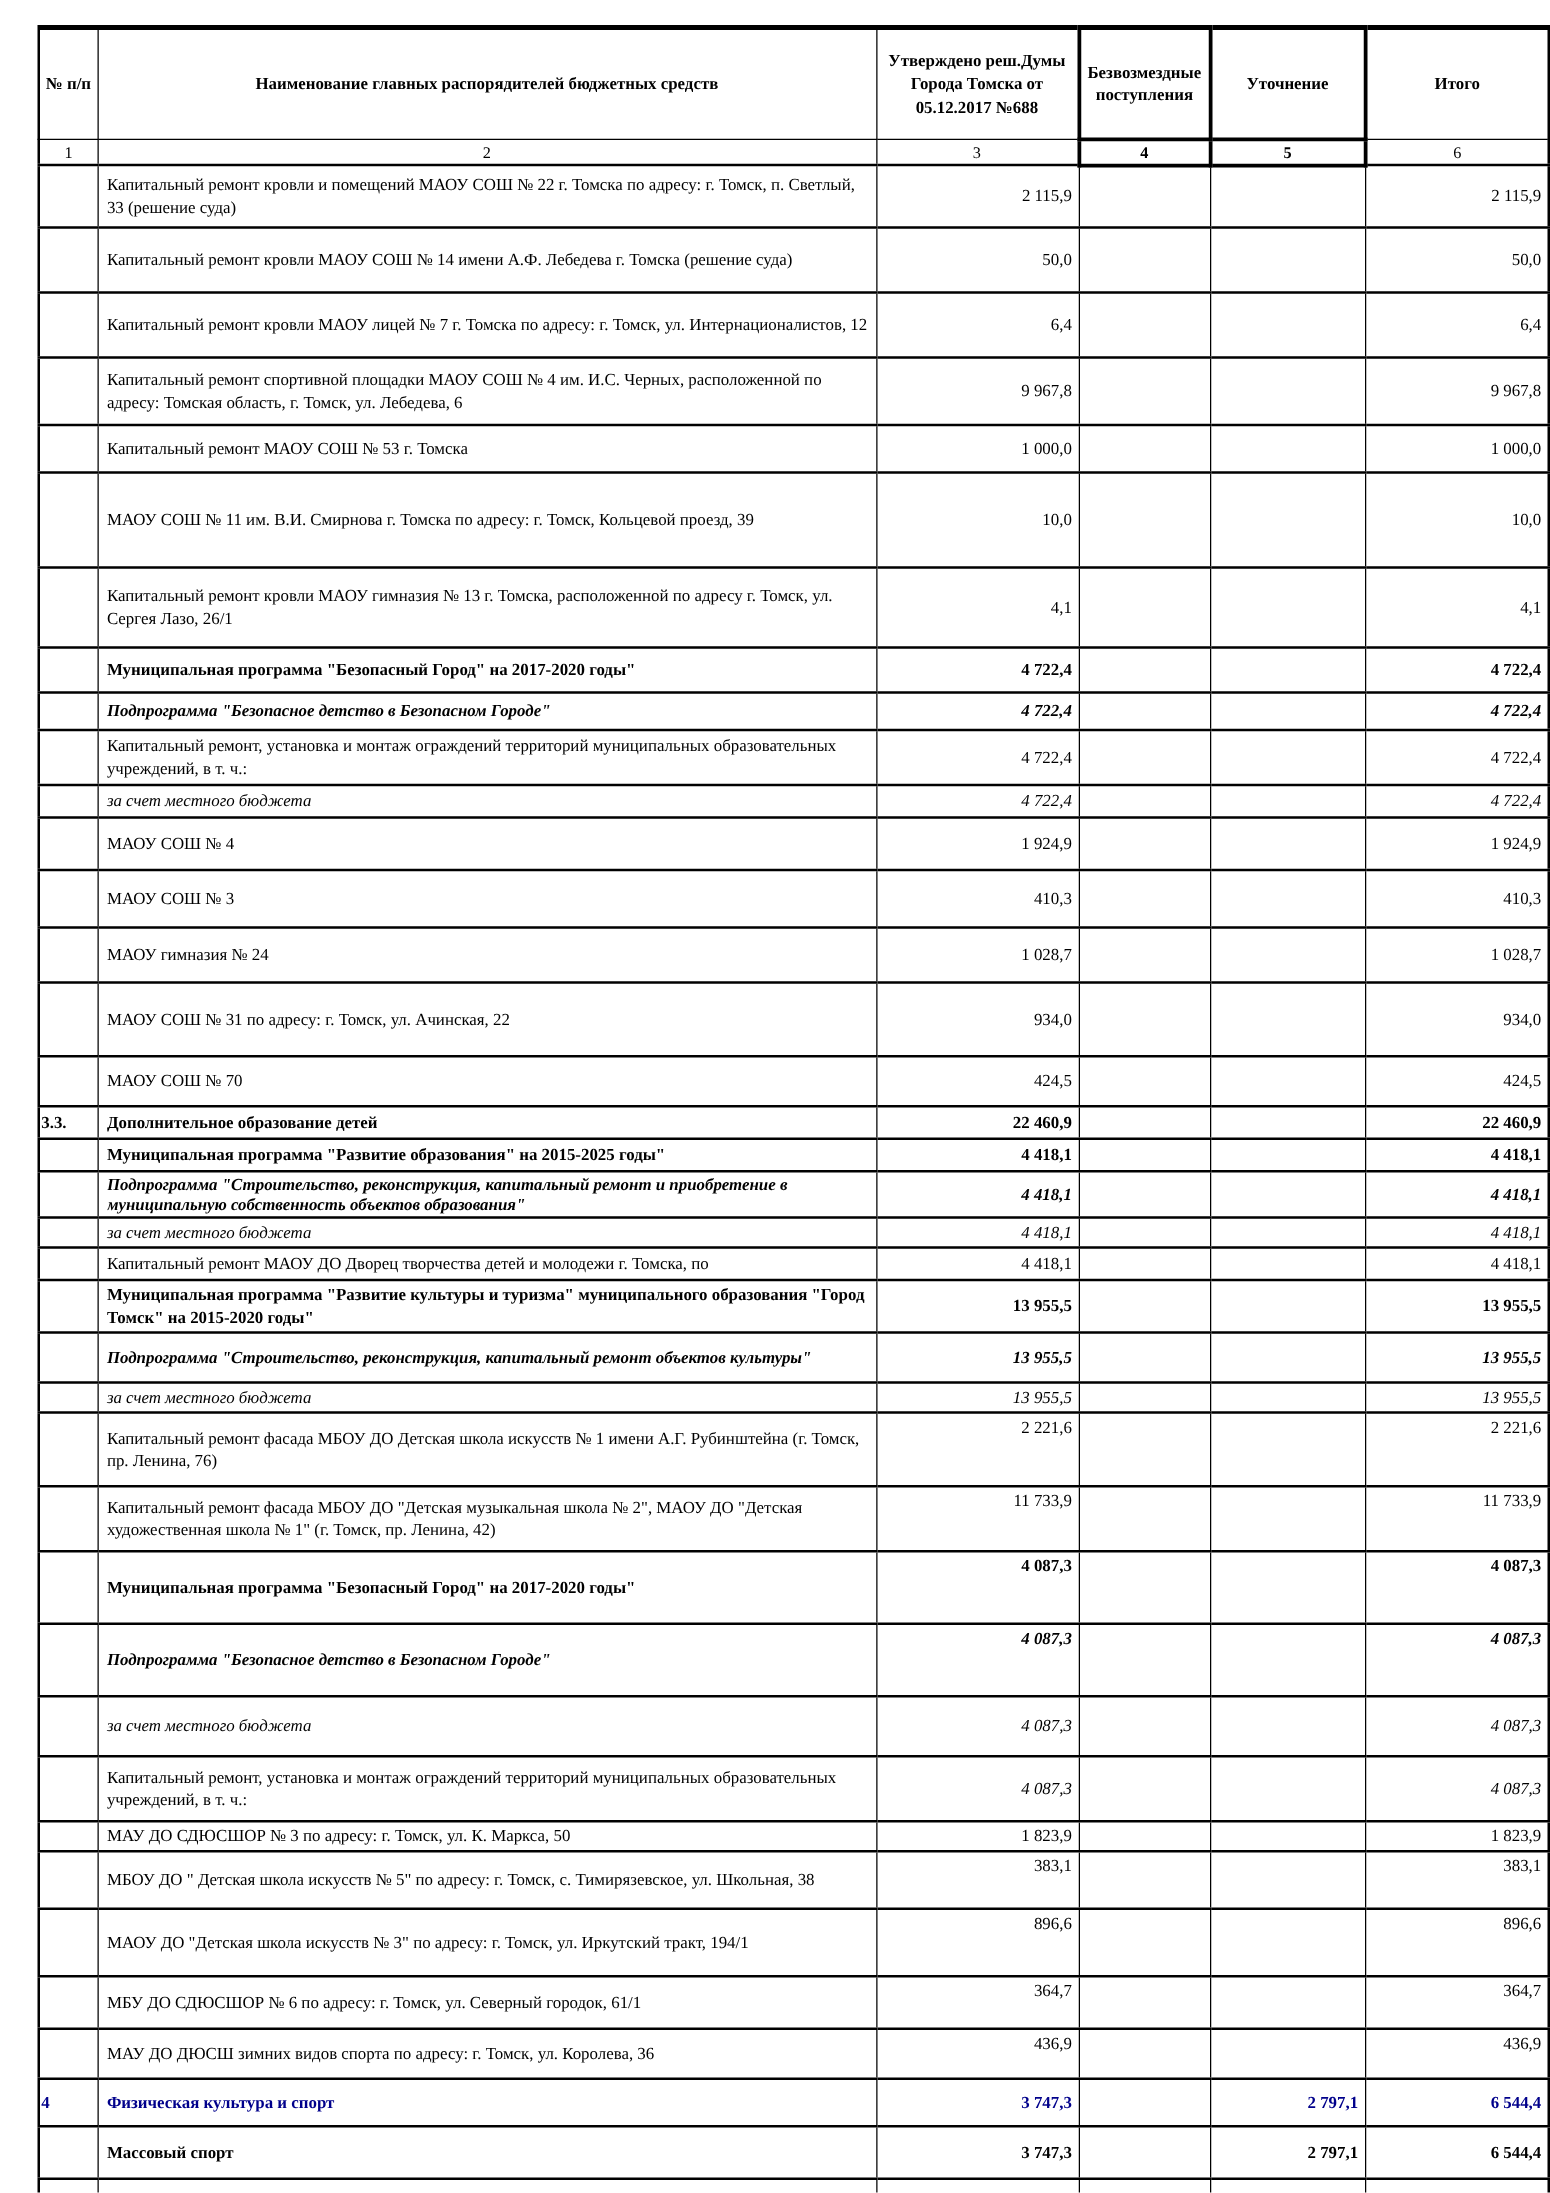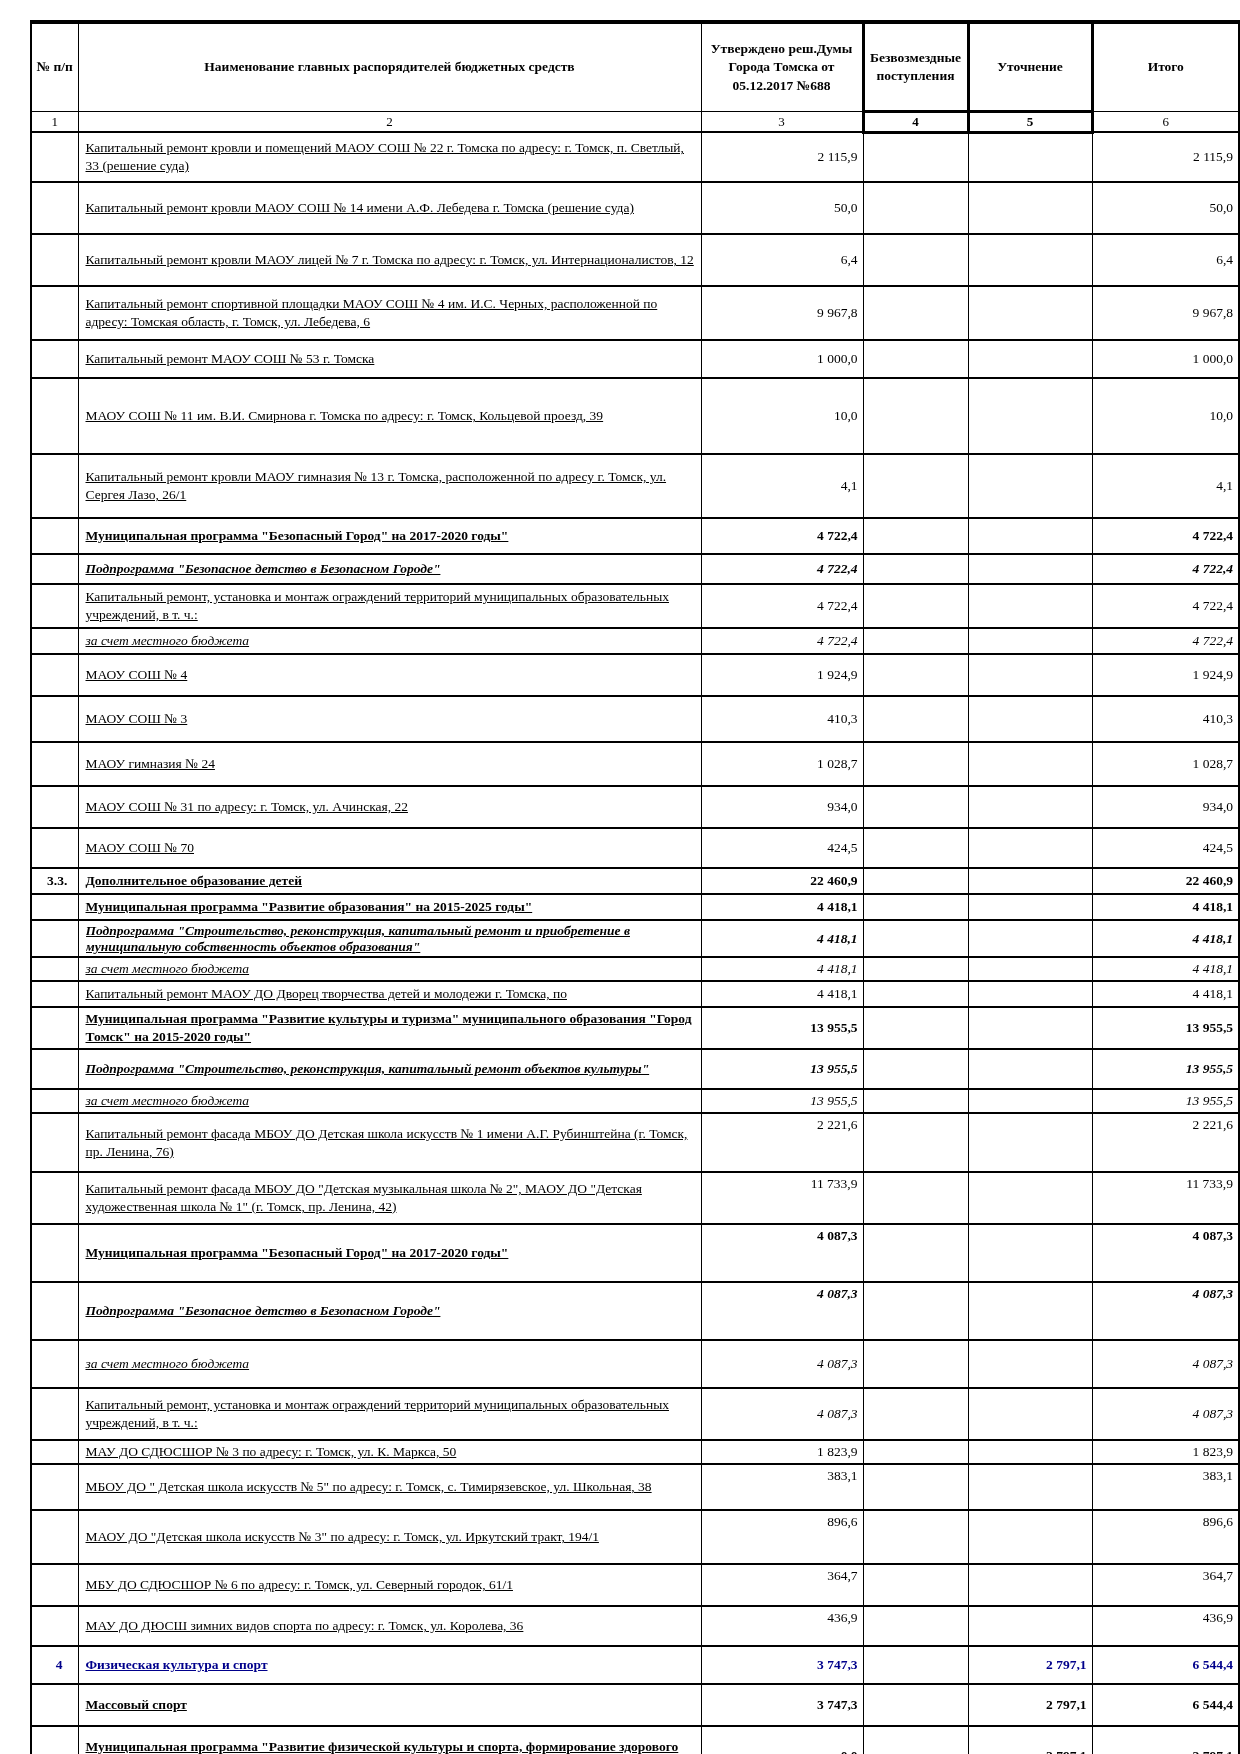--- a/index.html
+++ b/index.html
@@ -9,22 +9,22 @@
   table{border:2px solid #000;border-top:4px solid #000;border-bottom:3px solid #000;}
   th,td{border:1px solid #000;overflow:hidden;}
   thead th{font-weight:bold;text-align:center;vertical-align:middle;font-size:13.5px;padding:2px 3px;line-height:1.35;}
   tr.h-main th{height:82px;}
   tr.h-main th.thick,tr.h-nums th.thick{border-left:3px solid #000;border-right:3px solid #000;}
   tr.h-main th.thick{border-top:4px solid #000;border-bottom:3px solid #000;}
   tr.h-nums th{height:17px;font-weight:normal;font-size:13px;padding:0 2px;}
   tr.h-nums th.thick{font-weight:bold;border-bottom:3px solid #000;}
   tbody td{font-size:13.5px;vertical-align:middle;border-top:2px solid #000;}
   tbody tr td{line-height:1.32;}
-  td.c-num{text-align:right;font-weight:bold;padding:1px 15px;}
-  td.c-name{text-align:left;padding:2px 6px 2px 7px;text-decoration:underline;}
+  td.c-num{text-align:left;font-weight:bold;padding:1px 1px;}
+  td.c-name{text-align:left;padding:2px 6px 2px 7px;}
   td.val{text-align:right;padding:2px 5px 2px 2px;white-space:nowrap;}
   tr.st-bold td{font-weight:bold;}
   tr.st-italic td{font-style:italic;}
   tr.st-bolditalic td{font-weight:bold;font-style:italic;}
   tr.blue td{color:#00008B;font-weight:bold;}
   td.vtop{vertical-align:top;padding-top:2px;}
   tr.val-italic td.val{font-style:italic;}
   .clipbox{max-height:31px;overflow:hidden;line-height:15.5px;}
 </style>
 </head>
@@ -164,21 +164,21 @@
           <td class="val">410,3</td>
         </tr>
         <tr class="data-row st-normal" style="height: 44px;">
           <td class="c-num"></td>
           <td class="c-name">МАОУ гимназия № 24</td>
           <td class="val">1 028,7</td>
           <td class="val"></td>
           <td class="val"></td>
           <td class="val">1 028,7</td>
         </tr>
-        <tr class="data-row st-normal" style="height: 42px; margin-top: 43px;">
+        <tr class="data-row st-normal" style="height: 59px; margin-top: 43px;">
           <td class="c-num"></td>
           <td class="c-name">МАОУ СОШ № 31 по адресу: г. Томск, ул. Ачинская, 22</td>
           <td class="val">934,0</td>
           <td class="val"></td>
           <td class="val"></td>
           <td class="val">934,0</td>
         </tr>
         <tr class="data-row st-normal" style="height: 40px;">
           <td class="c-num"></td>
           <td class="c-name">МАОУ СОШ № 70</td>

